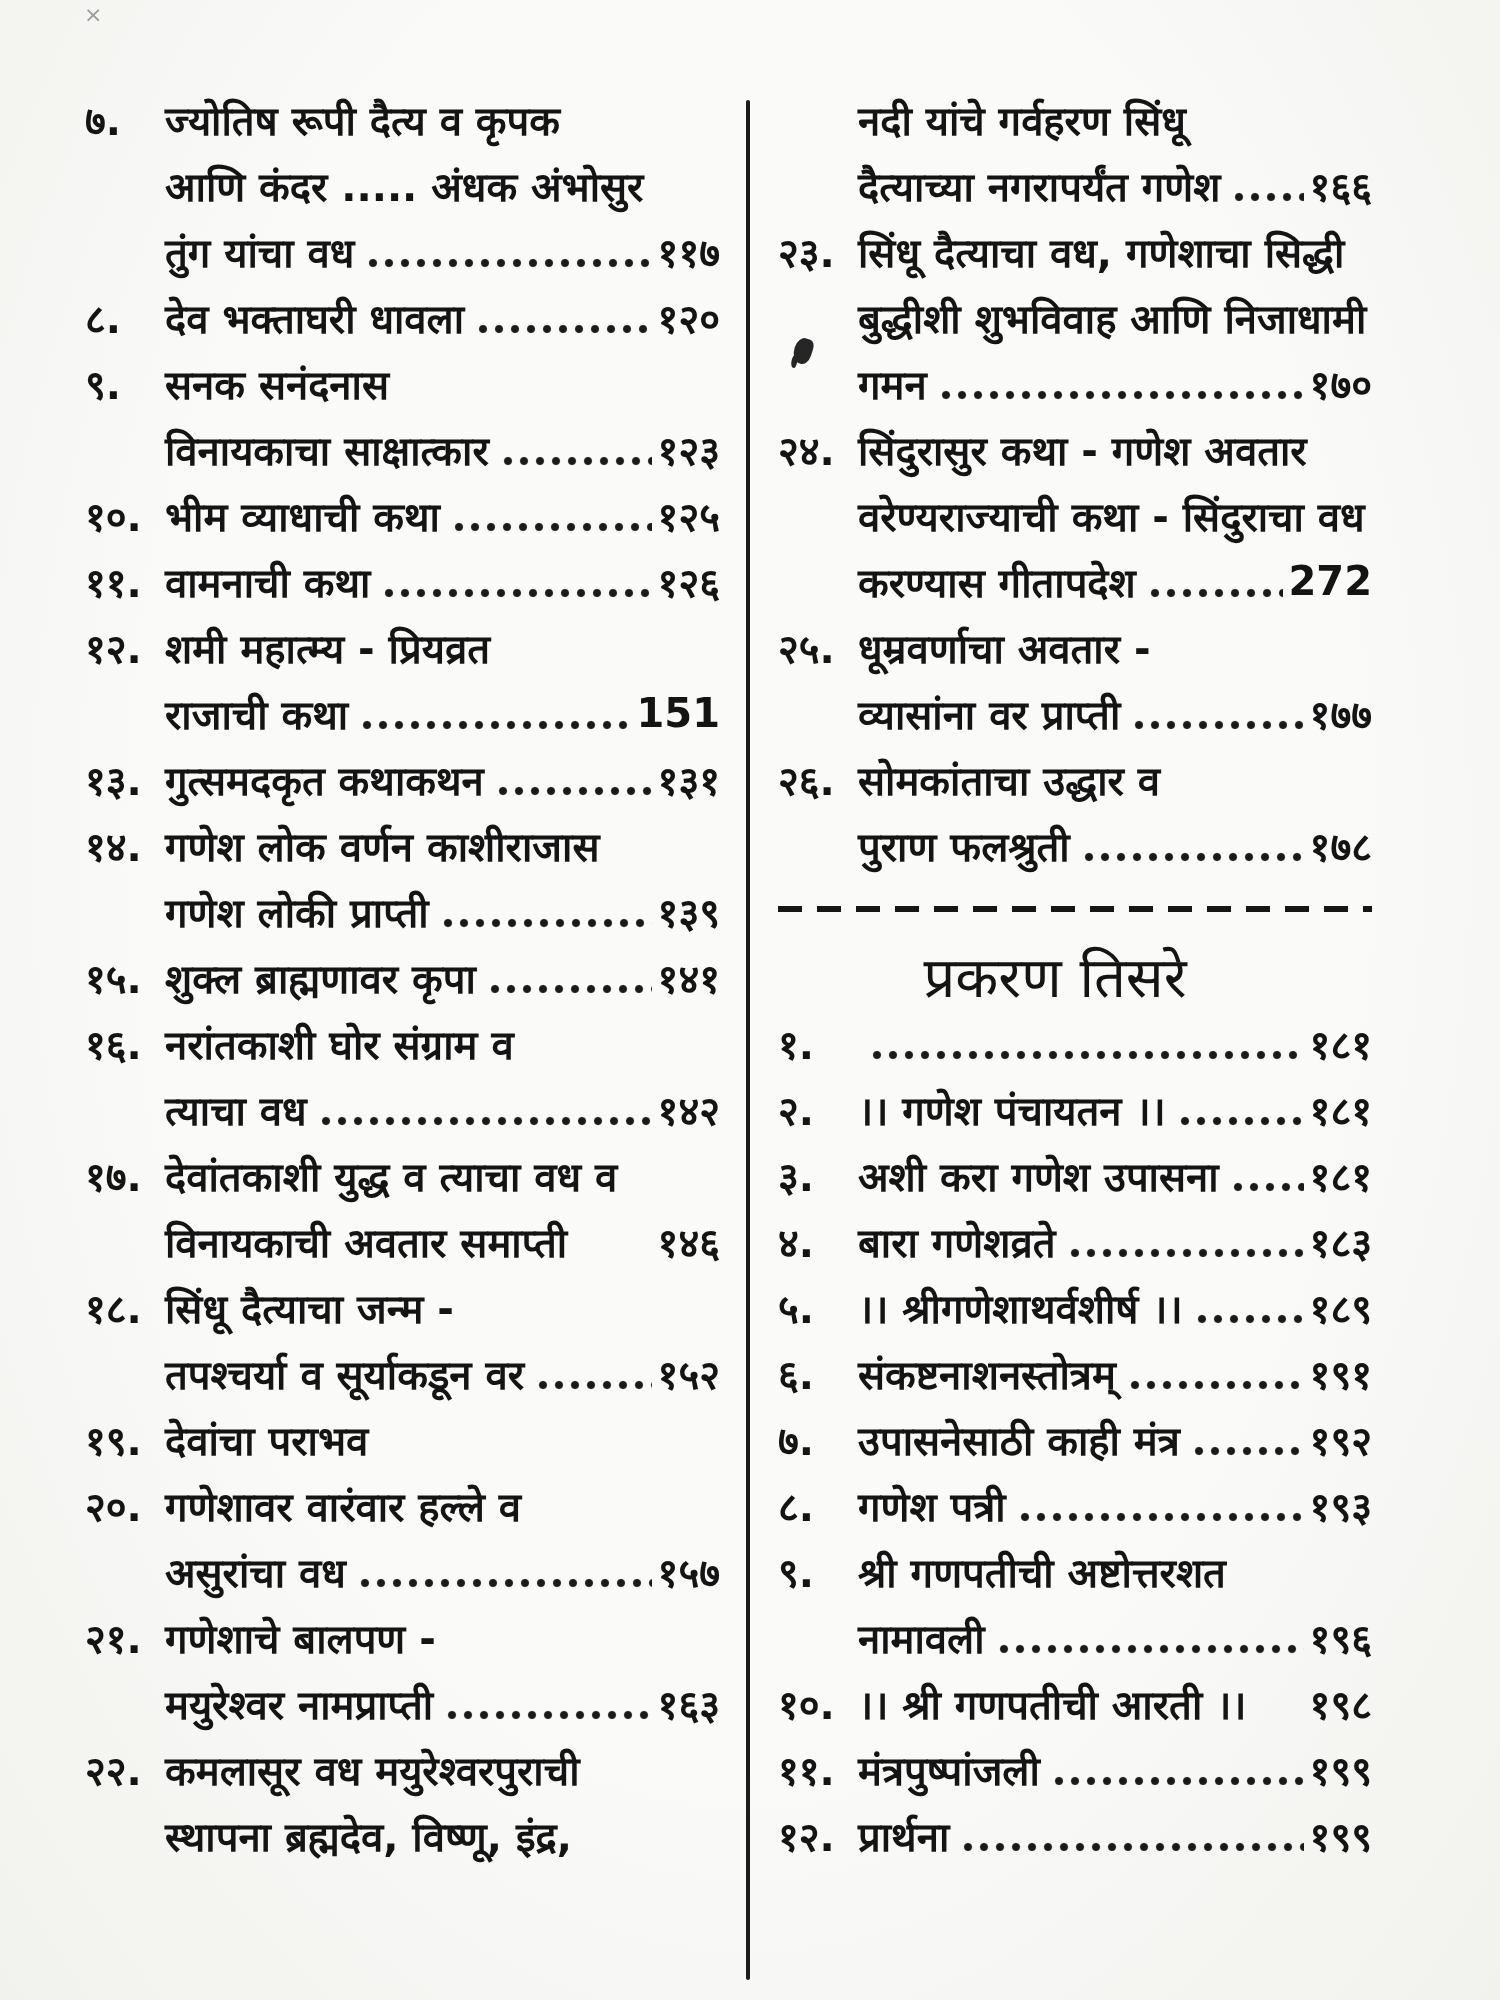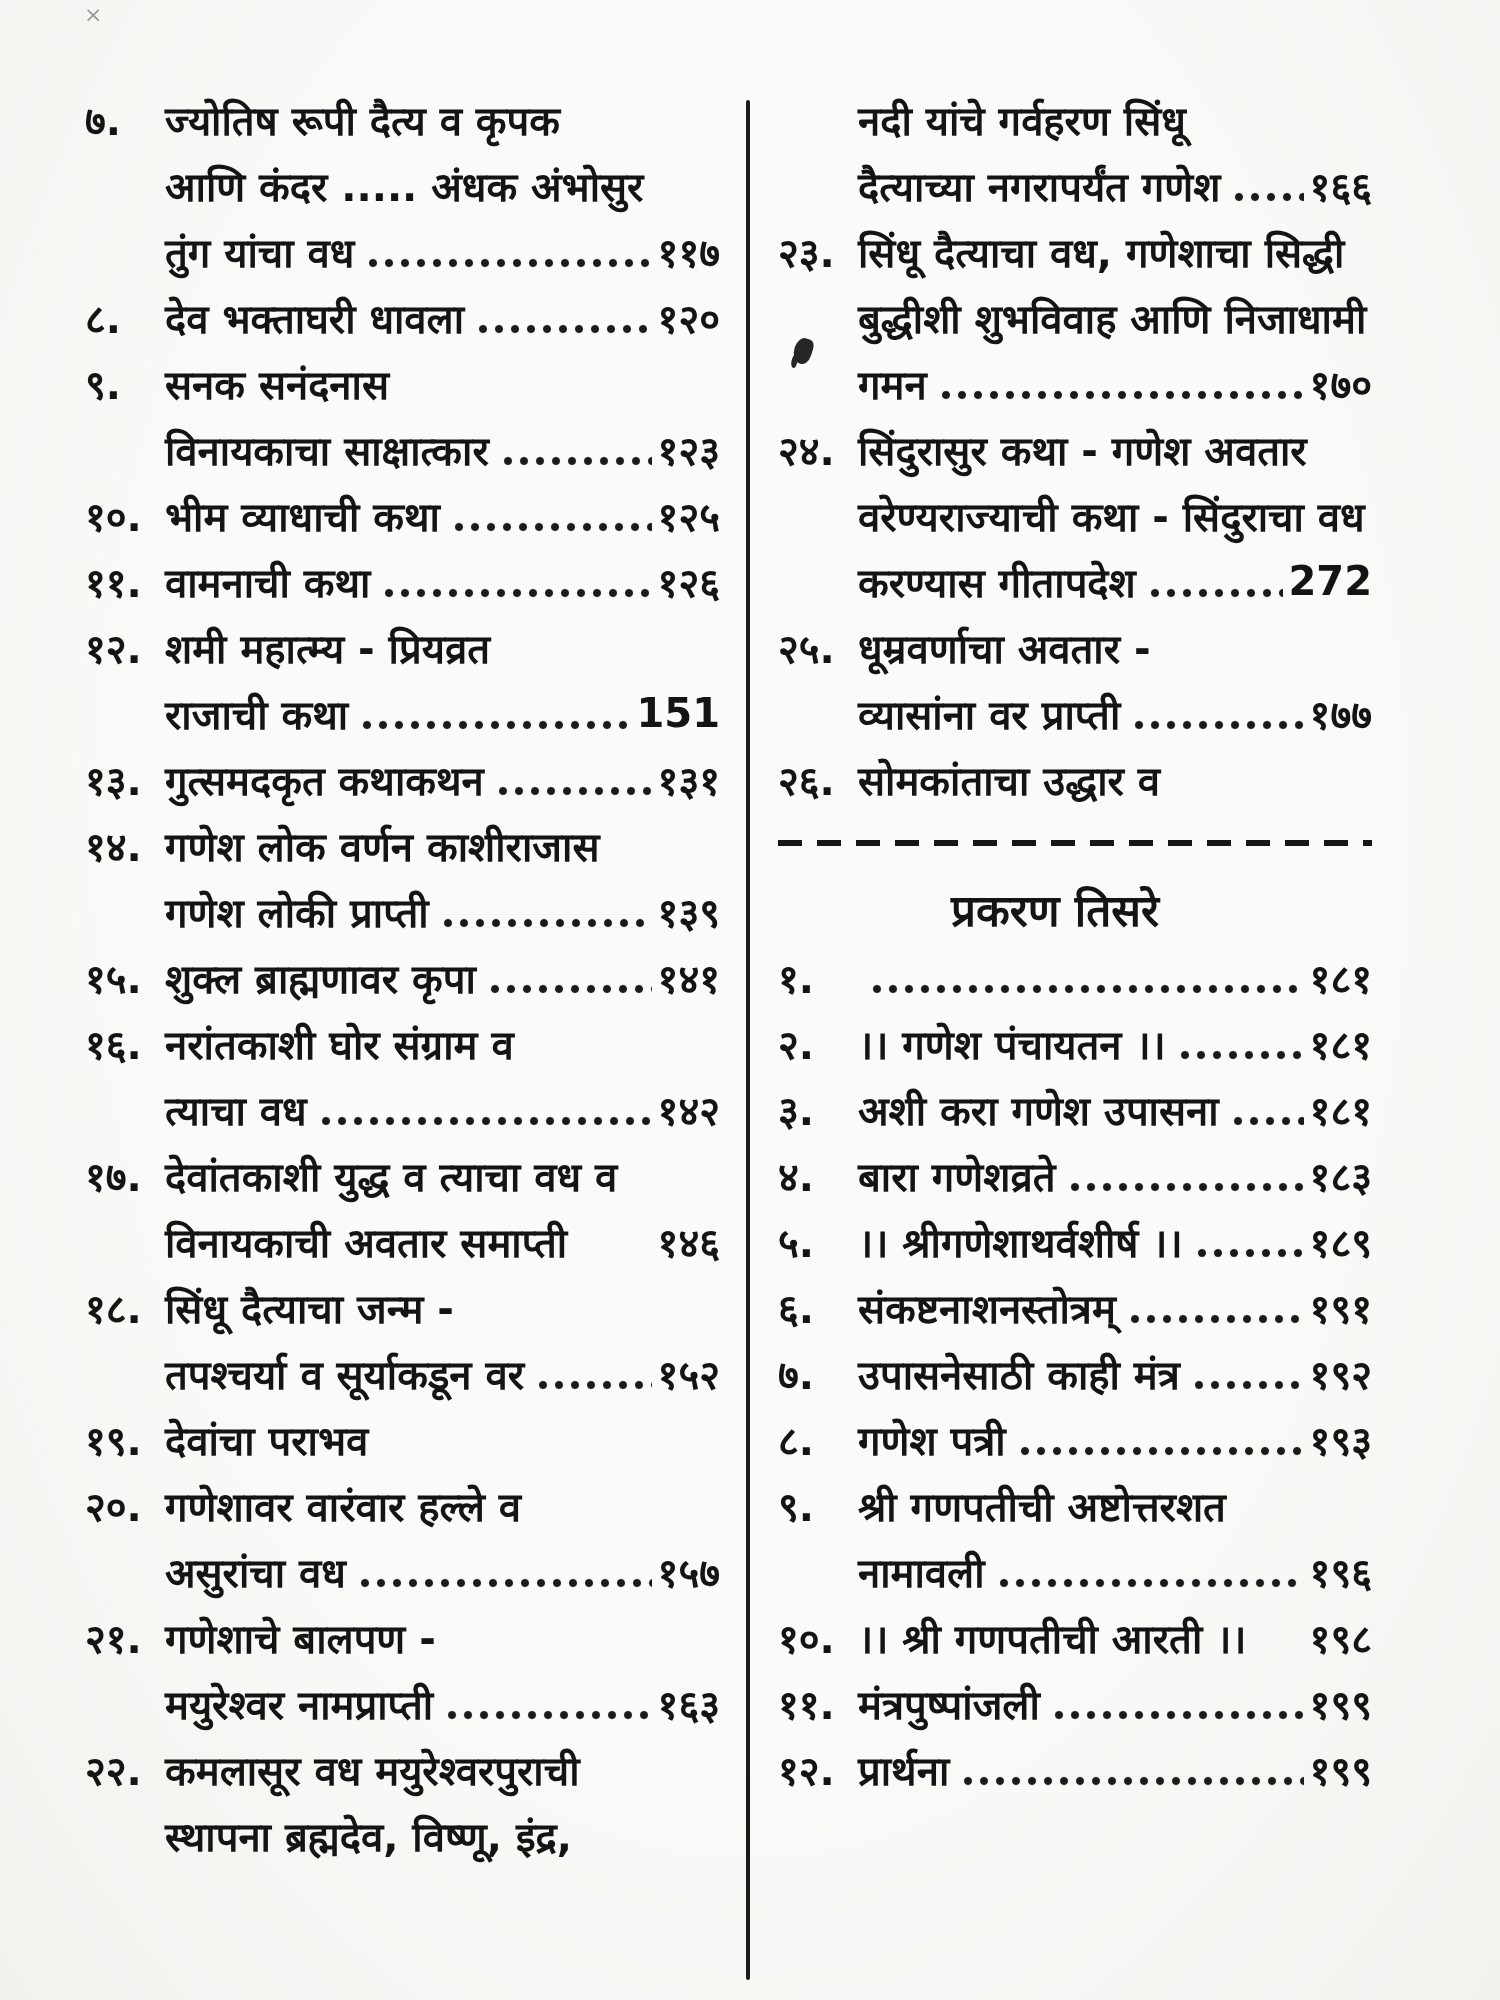--- a/index.html
+++ b/index.html
@@ -44,21 +44,21 @@
     height:14px;align-self:flex-end;
     margin:0 6px 14px 12px;
     background-image:radial-gradient(circle at 7px 7px, #1a1a1a 3.4px, transparent 4.6px);
     background-size:16px 14px;
     background-repeat:repeat-x;
   }
   .gap{flex:1 1 10px;}
   .pg{flex:0 0 auto;}
   .section-heading{
     height:70px;display:flex;align-items:center;justify-content:center;
-    font-size:44px;font-weight:700;
+    font-size:56px;font-weight:400;
     padding-right:40px;
   }
   .sep-row{height:62px;display:flex;align-items:center;}
   .dashes{
     flex:1;height:6px;
     background:repeating-linear-gradient(90deg,#161616 0 24px, transparent 24px 39px);
   }
   .ink-blot{
     position:absolute;left:794px;top:338px;
     width:18px;height:26px;
@@ -259,20 +259,26 @@
         <div class="line">
           <span class="num"></span>
           <span class="text">व्यासांना वर प्राप्ती</span>
           <span class="leader"></span>
           <span class="pg">१७७</span>
         </div>
         <div class="line">
           <span class="num">२६.</span>
           <span class="text">सोमकांताचा उद्धार व</span>
         </div>
+        <div class="line">
+          <span class="num"></span>
+          <span class="text">पुराण फलश्रुती</span>
+          <span class="leader"></span>
+          <span class="pg">१७८</span>
+        </div>
         <div class="sep-row">
           <div class="dashes"></div>
         </div>
         <div class="section-heading">प्रकरण तिसरे</div>
         <div class="line">
           <span class="num">१.</span>
           <span class="leader"></span>
           <span class="pg">१८१</span>
         </div>
         <div class="line">

